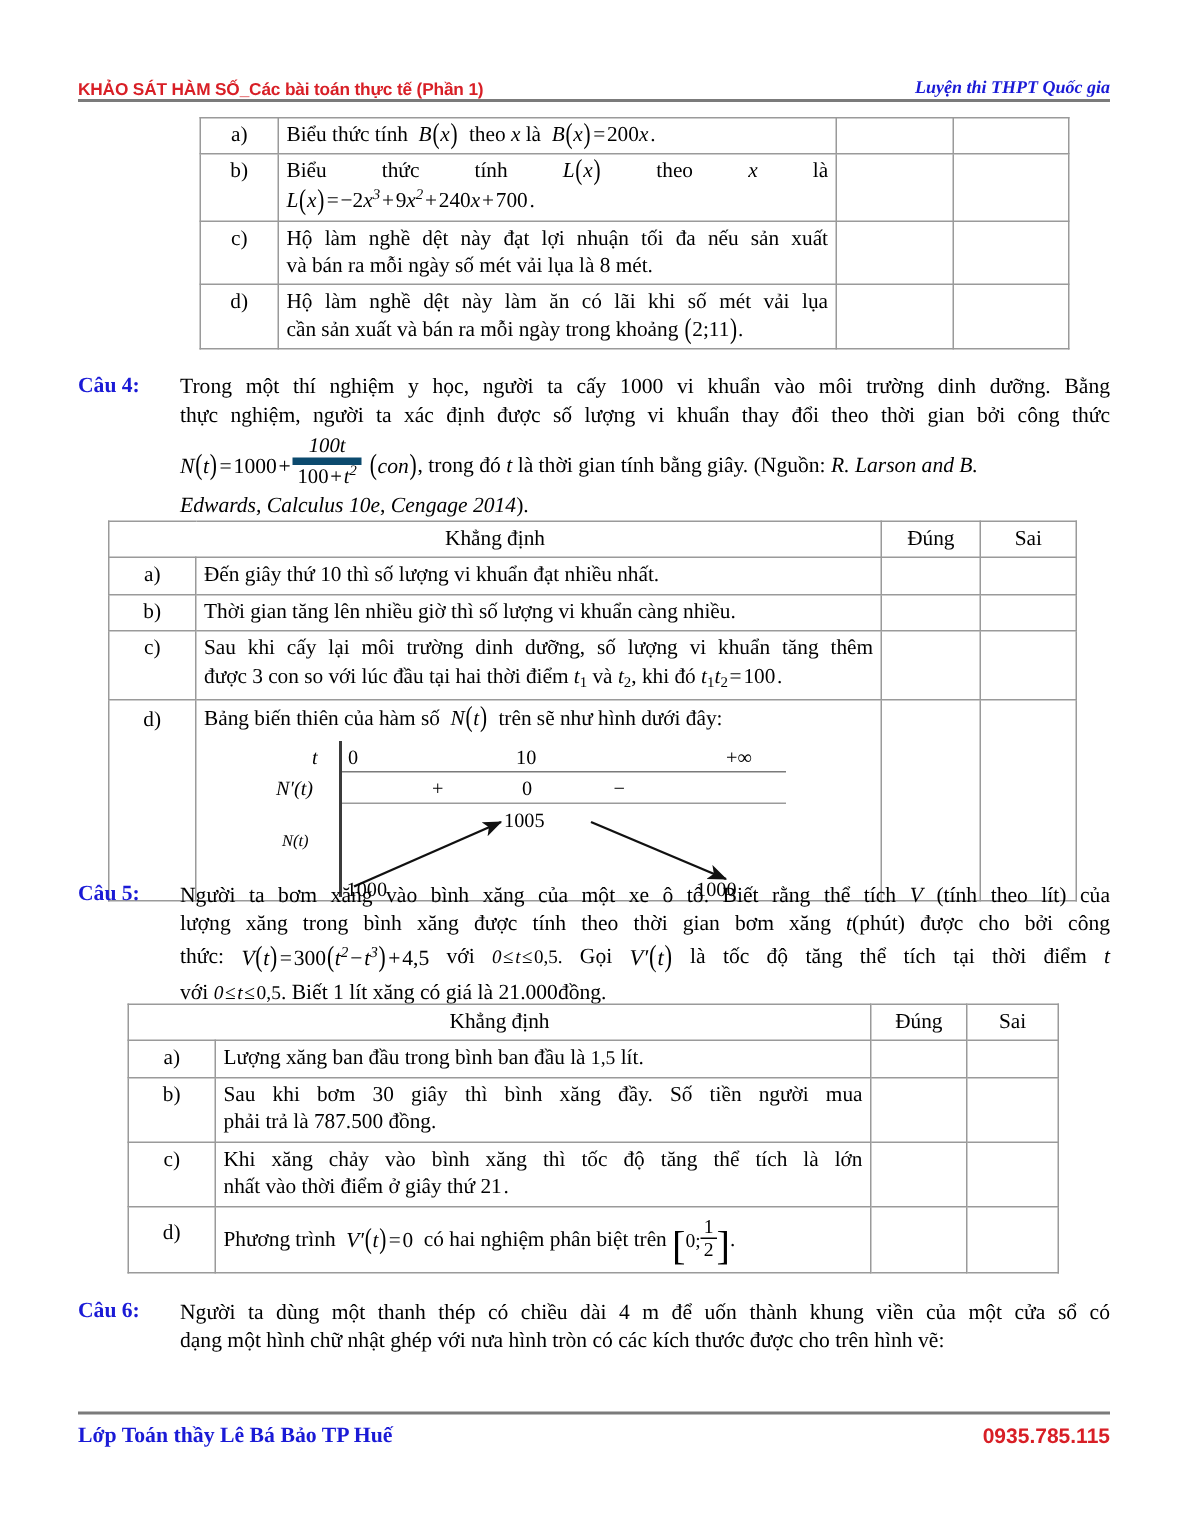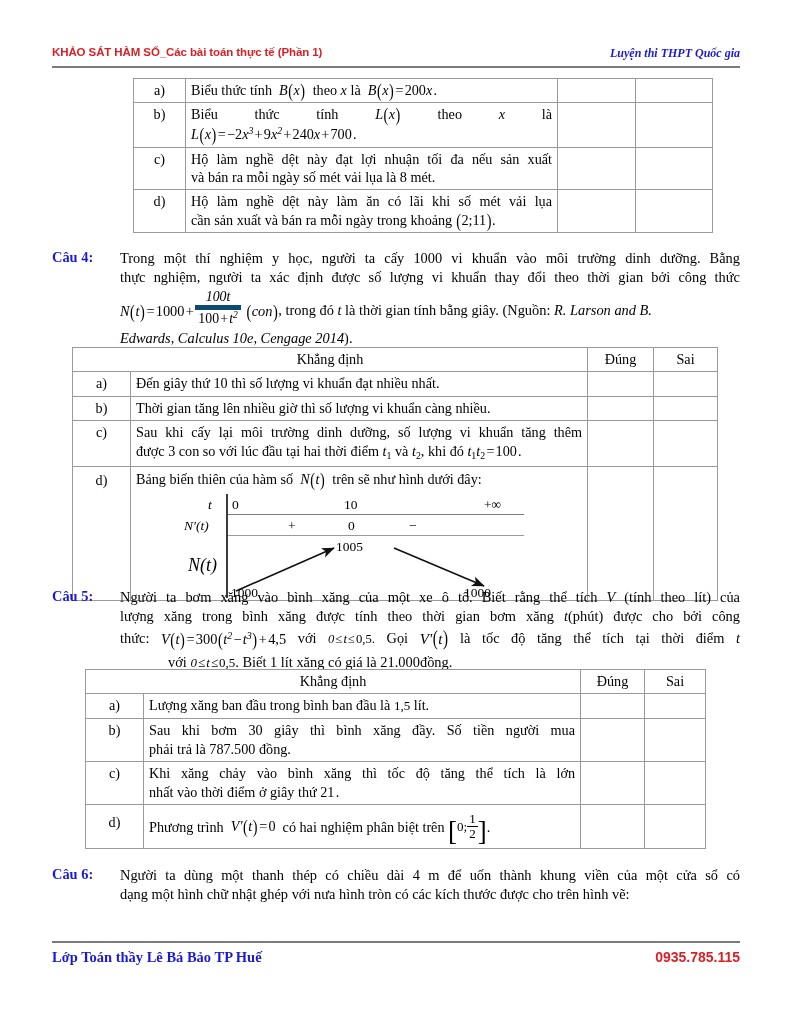--- a/index.html
+++ b/index.html
@@ -23,21 +23,21 @@
     height: 1024px;
   }
 
   
   .header {
     position: absolute;
     left: 52px; top: 46px;
     width: 688px;
     height: 20px;
     display: flex;
-    align-items: flex-start;
+    align-items: flex-end;
     justify-content: space-between;
   }
   .header-left {
     font-family: "Liberation Sans", "DejaVu Sans", sans-serif;
     font-weight: bold;
     font-size: 11.5px;
     color: #d81f26;
     letter-spacing: -0.1px;
     white-space: nowrap;
   }
@@ -338,21 +338,21 @@
             <div class="bbt-txt bbt-it" style="left:24px; top:2px;">t</div>
             <div class="bbt-txt" style="left:48px; top:2px;">0</div>
             <div class="bbt-txt" style="left:160px; top:2px;">10</div>
             <div class="bbt-txt" style="left:300px; top:2px;">+∞</div>
 
             <div class="bbt-txt bbt-it" style="left:0px; top:23px;">N′(t)</div>
             <div class="bbt-txt" style="left:104px; top:23px;">+</div>
             <div class="bbt-txt" style="left:164px; top:23px;">0</div>
             <div class="bbt-txt" style="left:225px; top:23px;">−</div>
 
-            <div class="bbt-txt bbt-it" style="left:4px; top:60px; font-size:18px;">N(t)</div>
+            <div class="bbt-txt bbt-it" style="left:4px; top:60px; font-size:11px;">N(t)</div>
 
             <svg width="340" height="104" style="position:absolute; left:0; top:0; overflow:visible;">
               <defs>
                 <marker id="ah" markerWidth="9" markerHeight="9" refX="7.5" refY="3.2" orient="auto">
                   <path d="M0,0 L8,3.2 L0,6.4 L2,3.2 z" fill="#111"></path>
                 </marker>
               </defs>
               <line x1="52" y1="97" x2="150" y2="54" stroke="#111" stroke-width="1.6" marker-end="url(#ah)"></line>
               <line x1="210" y1="54" x2="300" y2="92" stroke="#111" stroke-width="1.6" marker-end="url(#ah)"></line>
             </svg>
@@ -382,21 +382,21 @@
     <div class="just-full" style="margin-top:2px; line-height:1.45;">
       <span>thức:</span>
       <span class="mi">V<span class="bigparen">(</span>t<span class="bigparen">)</span><span class="mn"> = 300</span><span class="bigparen">(</span>t<span class="sup">2</span><span class="mn"> − </span>t<span class="sup">3</span><span class="bigparen">)</span><span class="mn"> + 4,5</span></span>
       <span>với</span>
       <span class="mn" style="font-size:0.88em;"><span class="mi">0</span> ≤ <span class="mi">t</span> ≤ 0,5.</span>
       <span>Gọi</span>
       <span class="mi" style="font-size:1.05em;">V′<span class="bigparen">(</span>t<span class="bigparen">)</span></span>
       <span>là tốc độ tăng thể tích tại thời điểm</span>
       <span class="mi">t</span>
     </div>
-    <div style="margin-top:3px;margin-left:48px;">
+    <div style="margin-top:3px;">
       <span>với</span>
       <span class="mn" style="font-size:0.9em;"><span class="mi">0</span> ≤ <span class="mi">t</span> ≤ 0,5</span><span>. Biết 1 lít xăng có giá là</span>
       <span class="mn">21.000</span><span>đồng.</span>
     </div>
   </div>
 
   <table class="qtable" style="left:85px; top:669px; width:620px;">
     <colgroup>
       <col style="width:58px">
         <col style="width:437px">

